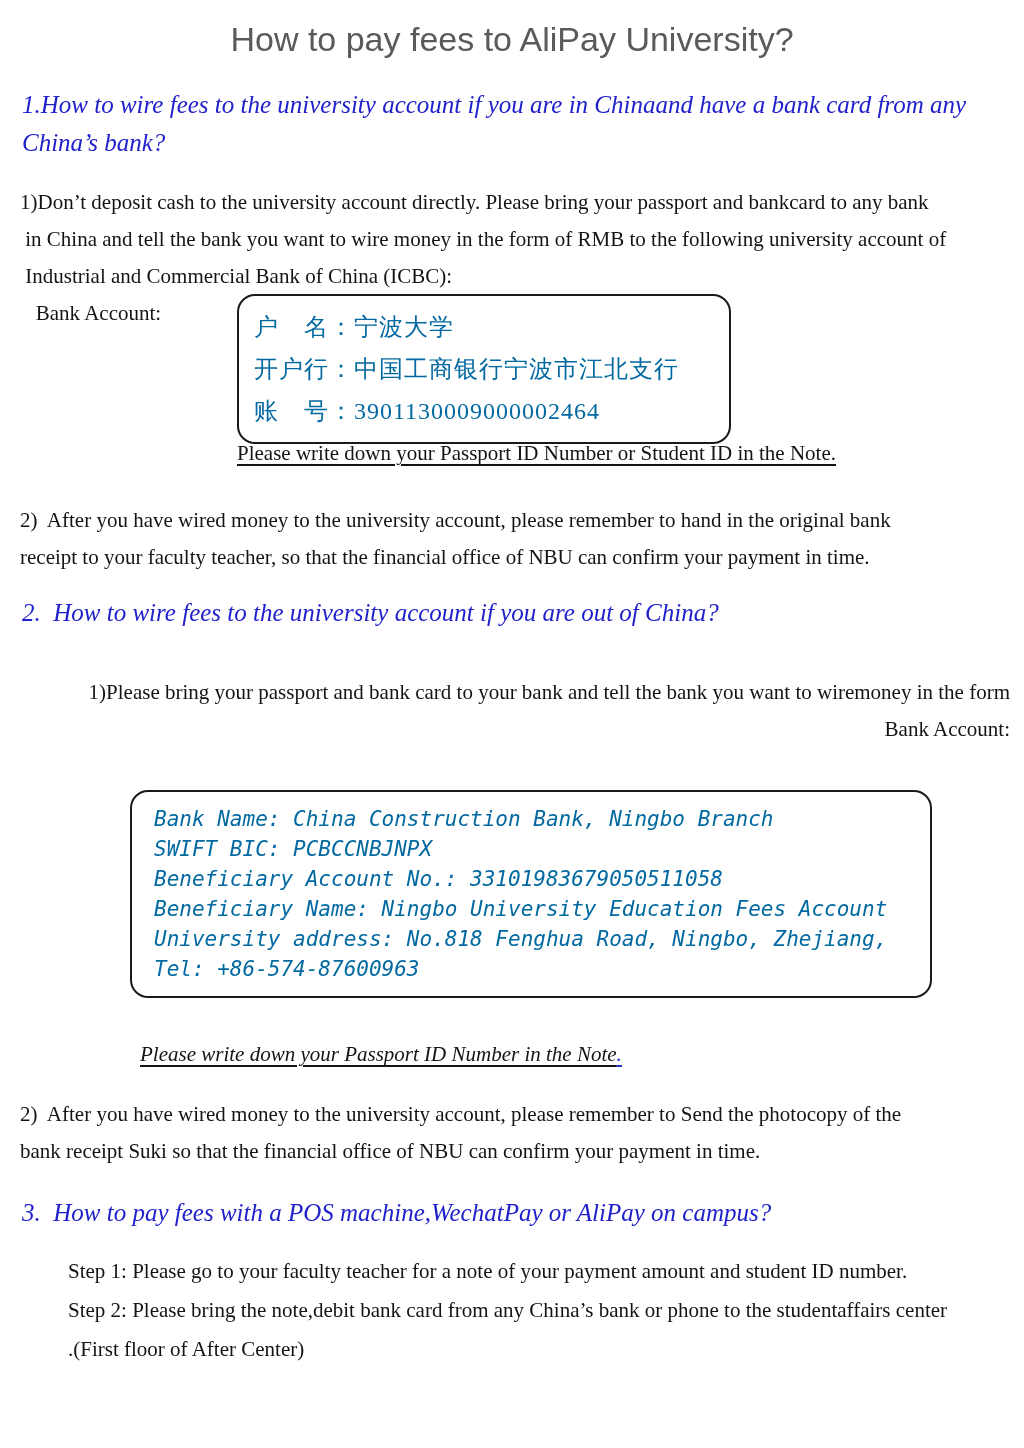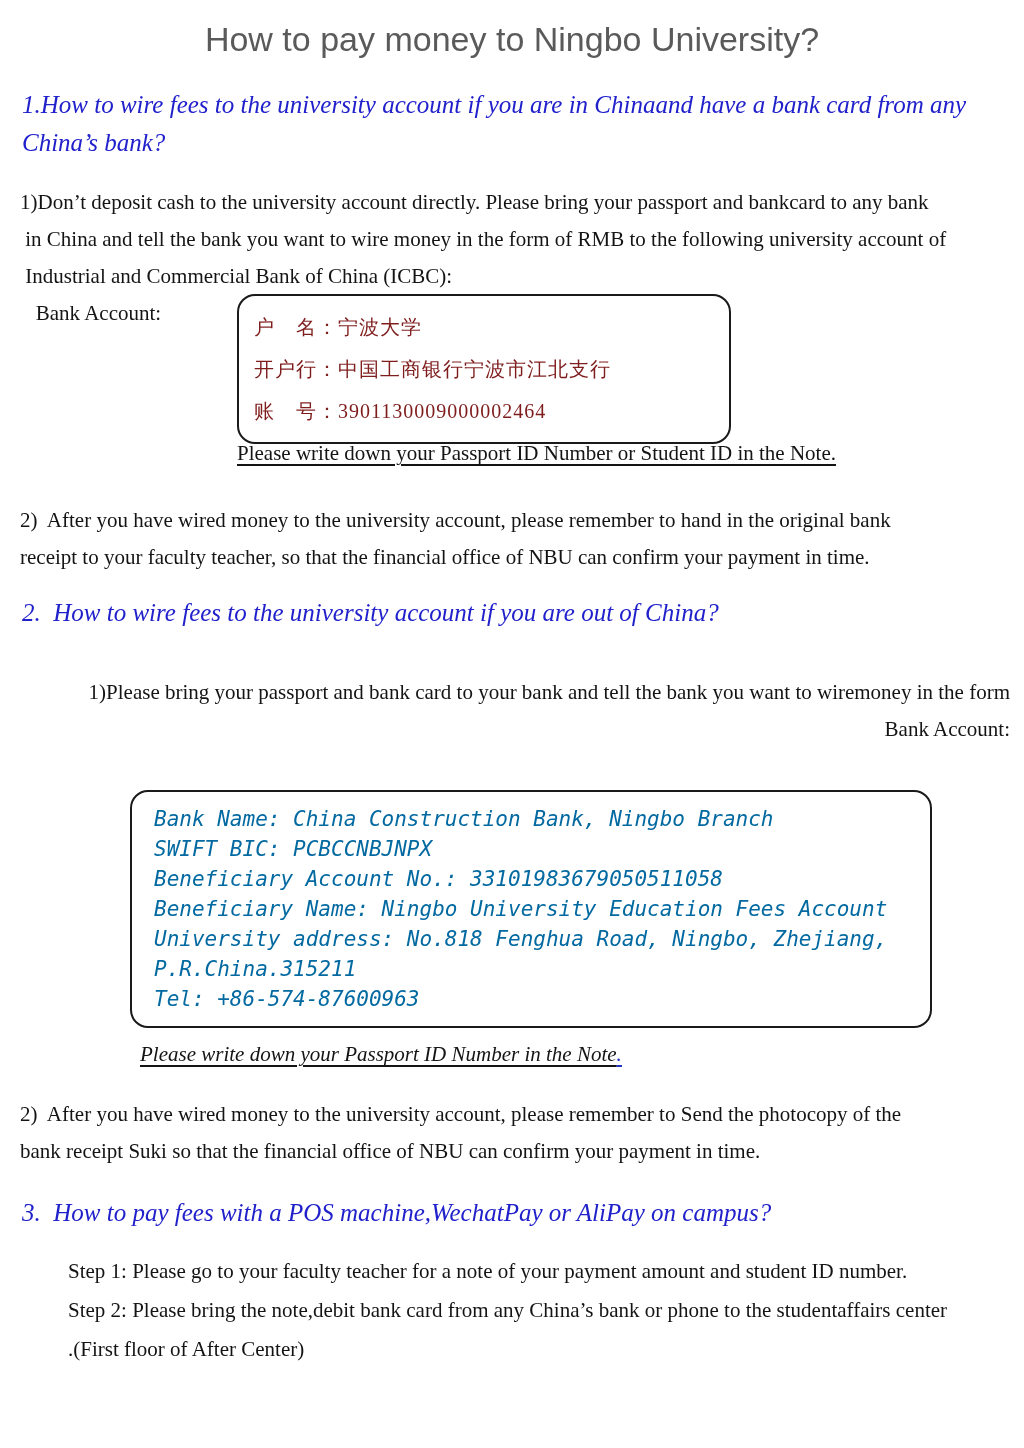--- a/index.html
+++ b/index.html
@@ -57,25 +57,25 @@
     background: #ffffff;
     box-sizing: border-box;
   }
   .box1 {
     left: 237px;
     top: 294px;
     width: 494px;
     padding: 10px 15px;
   }
   .cline {
-    font-size: 20px;
+    font-size: 24px;
     line-height: 42px;
     letter-spacing: 1px;
     white-space: pre;
-    color: #7f1d1d;
+    color: #0369a1;
   }
   .box2 {
     left: 130px;
     top: 790px;
     width: 802px;
     padding: 12px 22px;
   }
   .mline {
     font-family: "DejaVu Sans Mono", monospace;
     font-style: italic;
@@ -94,21 +94,21 @@
   }
   .note1 { left: 237px; top: 441px; }
   .note2 { left: 140px; top: 1042px; font-style: italic; }
   .blue-period { color: #2233cc; text-decoration: underline; text-underline-offset: 4px; }
 </style>
 </head>
 <body>
 
 <div class="page">
 
-  <h1 class="title">How to pay money to Ningbo University?</h1>
+  <h1 class="title">How to pay fees to AliPay University?</h1>
 
   <div class="h-blue s1-heading">1.How to wire fees to the university account if you are in Chinaand have a bank card from any China’s bank?</div>
 
   <div class="body-block s1-para1">
     <div class="bline">1)Don’t deposit cash to the university account directly. Please bring your passport and bankcard to any bank</div>
     <div class="bline"> in China and tell the bank you want to wire money in the form of RMB to the following university account of</div>
     <div class="bline"> Industrial and Commercial Bank of China (ICBC):</div>
     <div class="bline">   Bank Account:</div>
   </div>
 
@@ -131,21 +131,20 @@
     <div class="bline">1)Please bring your passport and bank card to your bank and tell the bank you want to wiremoney in the form</div>
     <div class="bline">    Bank Account:</div>
   </div>
 
   <div class="box box2">
     <div class="mline">Bank Name: China Construction Bank, Ningbo Branch</div>
     <div class="mline">SWIFT BIC: PCBCCNBJNPX</div>
     <div class="mline">Beneficiary Account No.: 33101983679050511058</div>
     <div class="mline">Beneficiary Name: Ningbo University Education Fees Account</div>
     <div class="mline">University address: No.818 Fenghua Road, Ningbo, Zhejiang,</div>
-    <div class="mline">P.R.China.315211</div>
     <div class="mline">Tel: +86-574-87600963</div>
   </div>
 
   <div class="note note2"><span>Please write down your Passport ID Number in the Note</span><span class="blue-period">.</span></div>
 
   <div class="body-block s2-para2">
     <div class="bline">2)  After you have wired money to the university account, please remember to Send the photocopy of the</div>
     <div class="bline">bank receipt Suki so that the financial office of NBU can confirm your payment in time.</div>
   </div>
 

